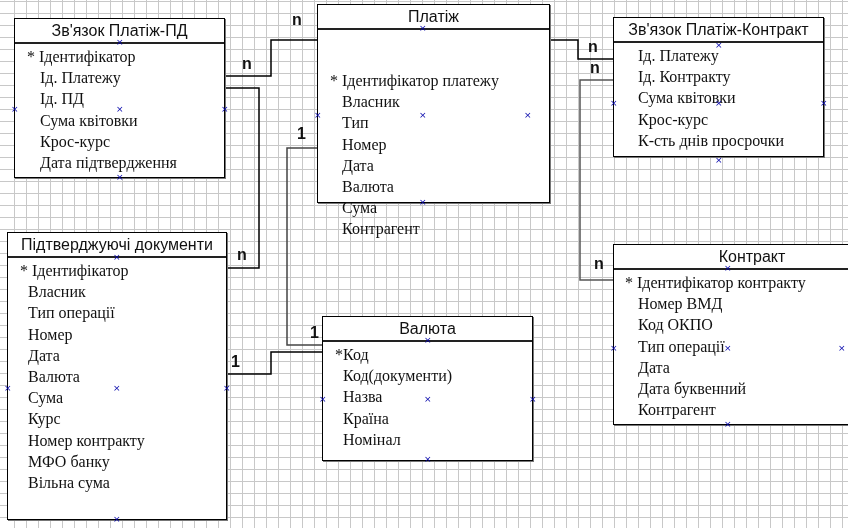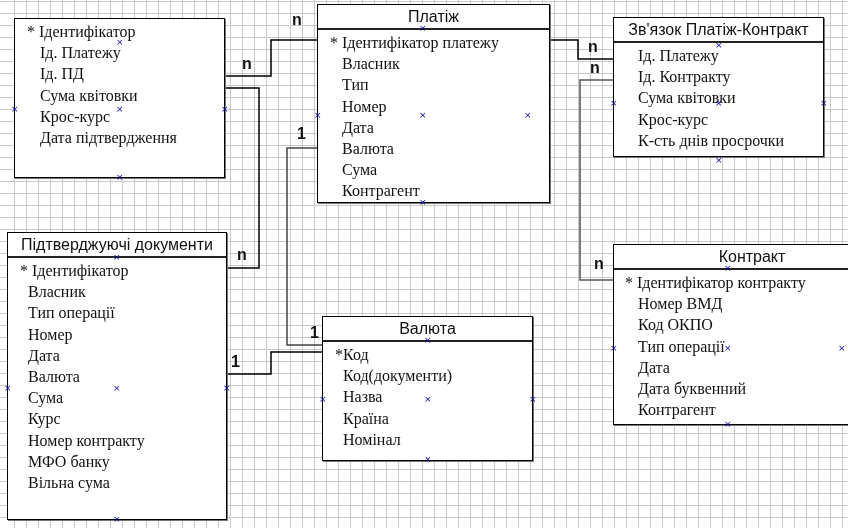--- a/index.html
+++ b/index.html
@@ -51,34 +51,35 @@
 
     <polyline points="228,374 271,374 271,352 322,352"></polyline>
 
     <polyline points="528,40 578,40 578,59 614,59"></polyline>
 
     <polyline points="614,80 580,80 580,280 614,280" stroke="#555"></polyline>
   </g>
 </svg>
 
 <div class="entity" style="left:14px;top:18px;width:211px;height:160px;">
+  <div class="title">Зв'язок Платіж-ПД</div>
   <ul>
     <li style="padding-left:12px;"><span class="pk">Ідентифікатор</span></li>
     <li style="padding-left:25px;">Ід. Платежу</li>
     <li style="padding-left:25px;">Ід. ПД</li>
     <li style="padding-left:25px;">Сума квітовки</li>
     <li style="padding-left:25px;">Крос-курс</li>
     <li style="padding-left:25px;">Дата підтвердження</li>
   </ul>
 </div>
 
 <div class="entity" style="left:317px;top:4px;width:233px;height:199px;">
   <div class="title">Платіж</div>
   <ul>
-    <li style="padding-left:12px;"><span class="pk">Ідентифікатор платежу</span></li>
+    <li style="padding-left:12px;margin-top:38px;"><span class="pk">Ідентифікатор платежу</span></li>
     <li style="padding-left:24px;">Власник</li>
     <li style="padding-left:24px;">Тип</li>
     <li style="padding-left:24px;">Номер</li>
     <li style="padding-left:24px;">Дата</li>
     <li style="padding-left:24px;">Валюта</li>
     <li style="padding-left:24px;">Сума</li>
     <li style="padding-left:24px;">Контрагент</li>
   </ul>
 </div>
 

